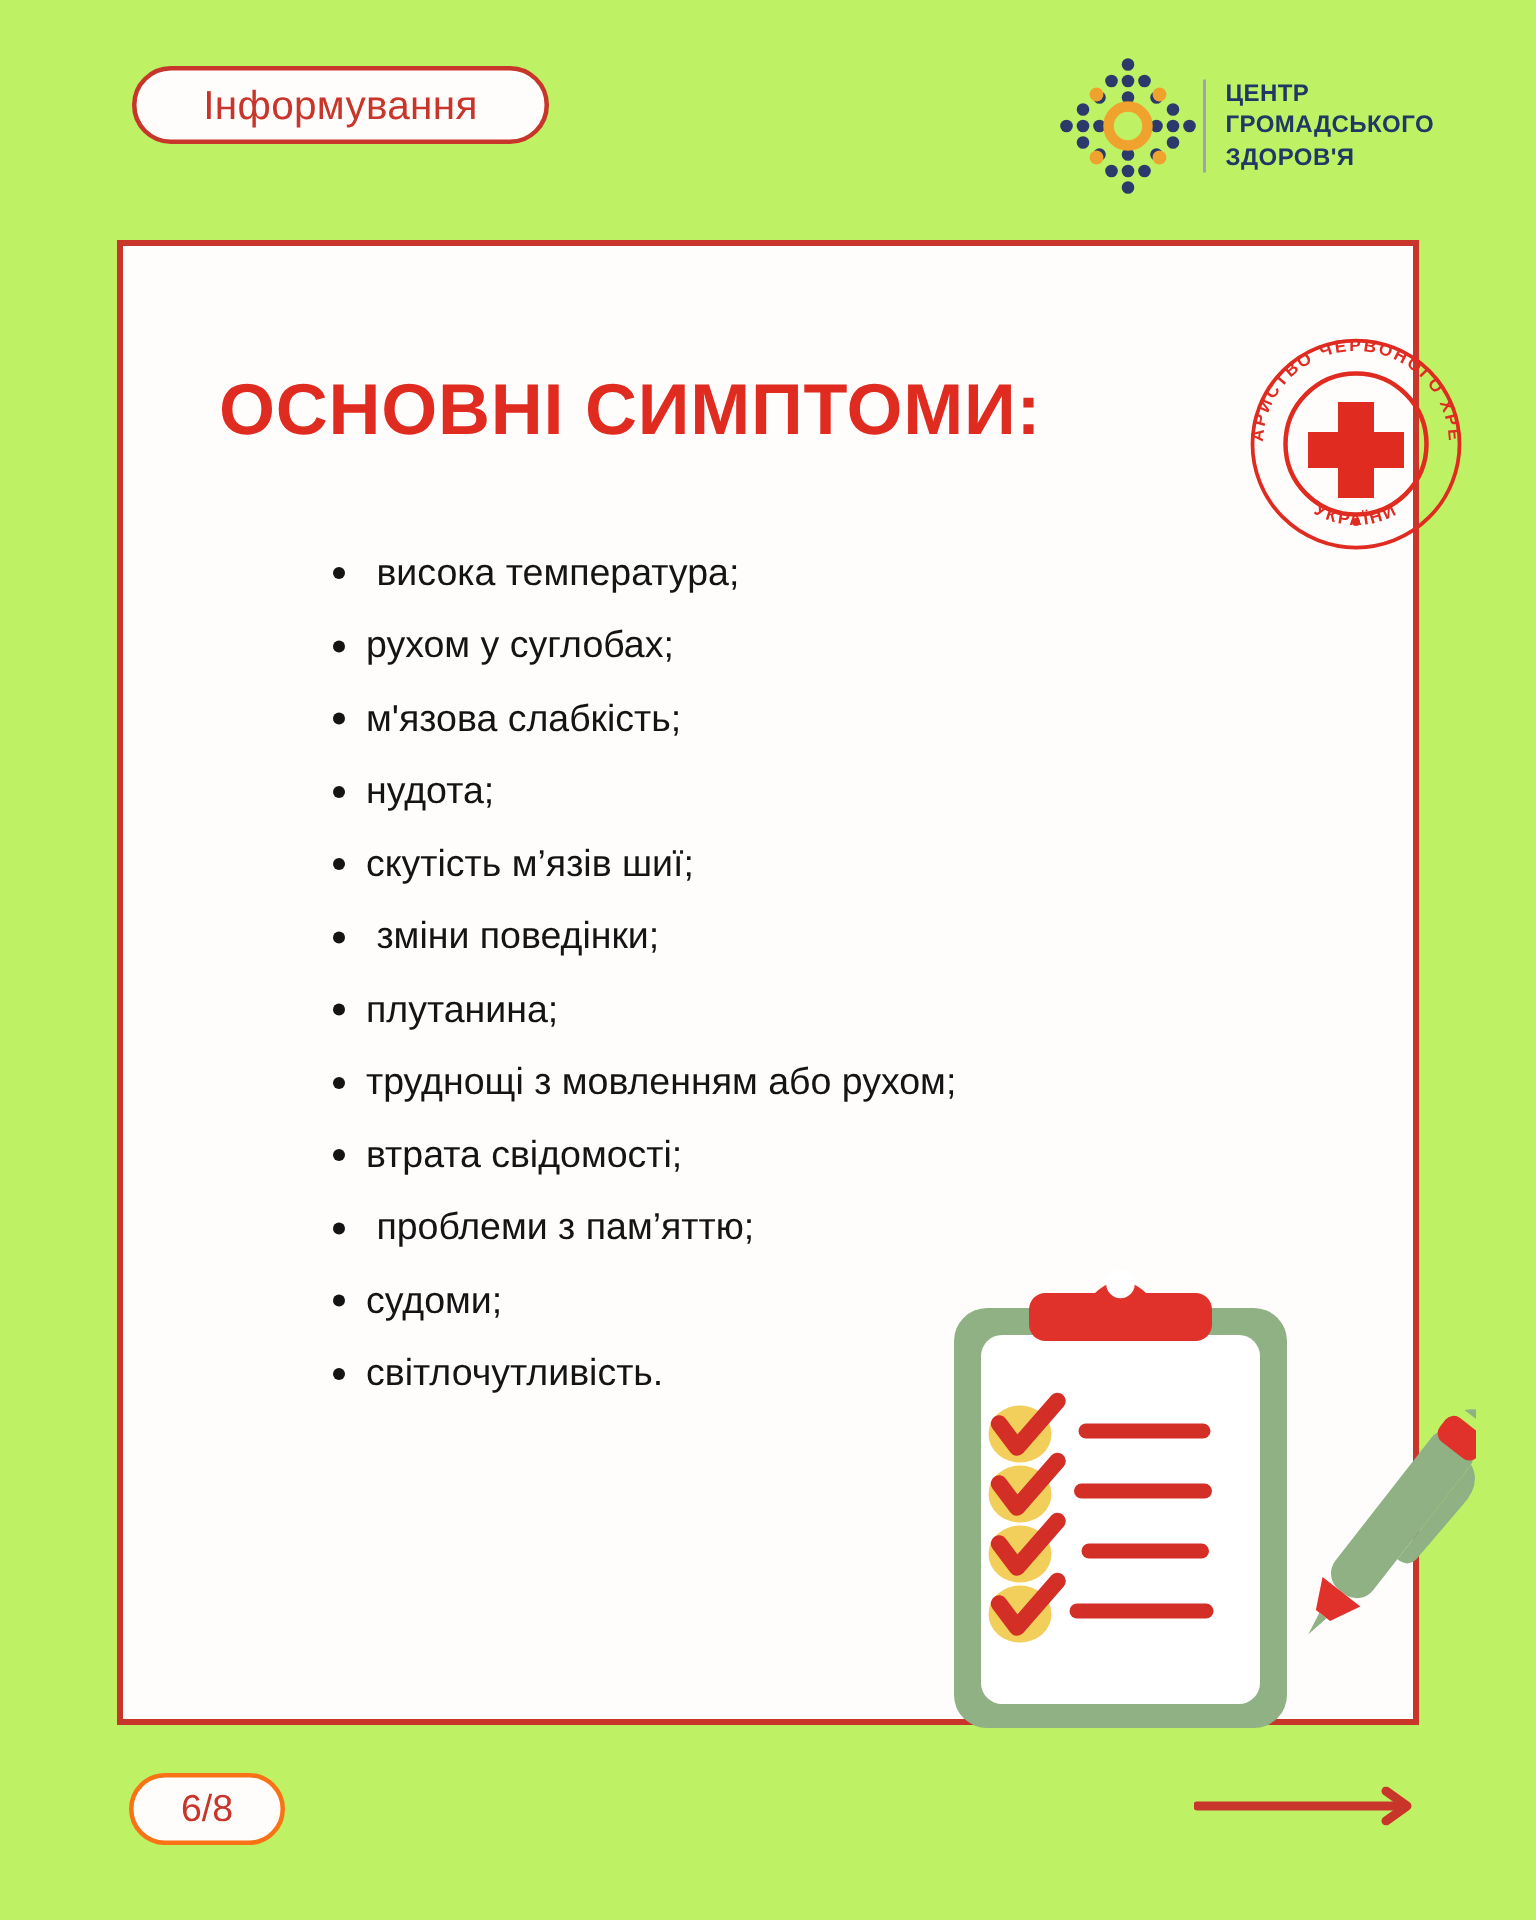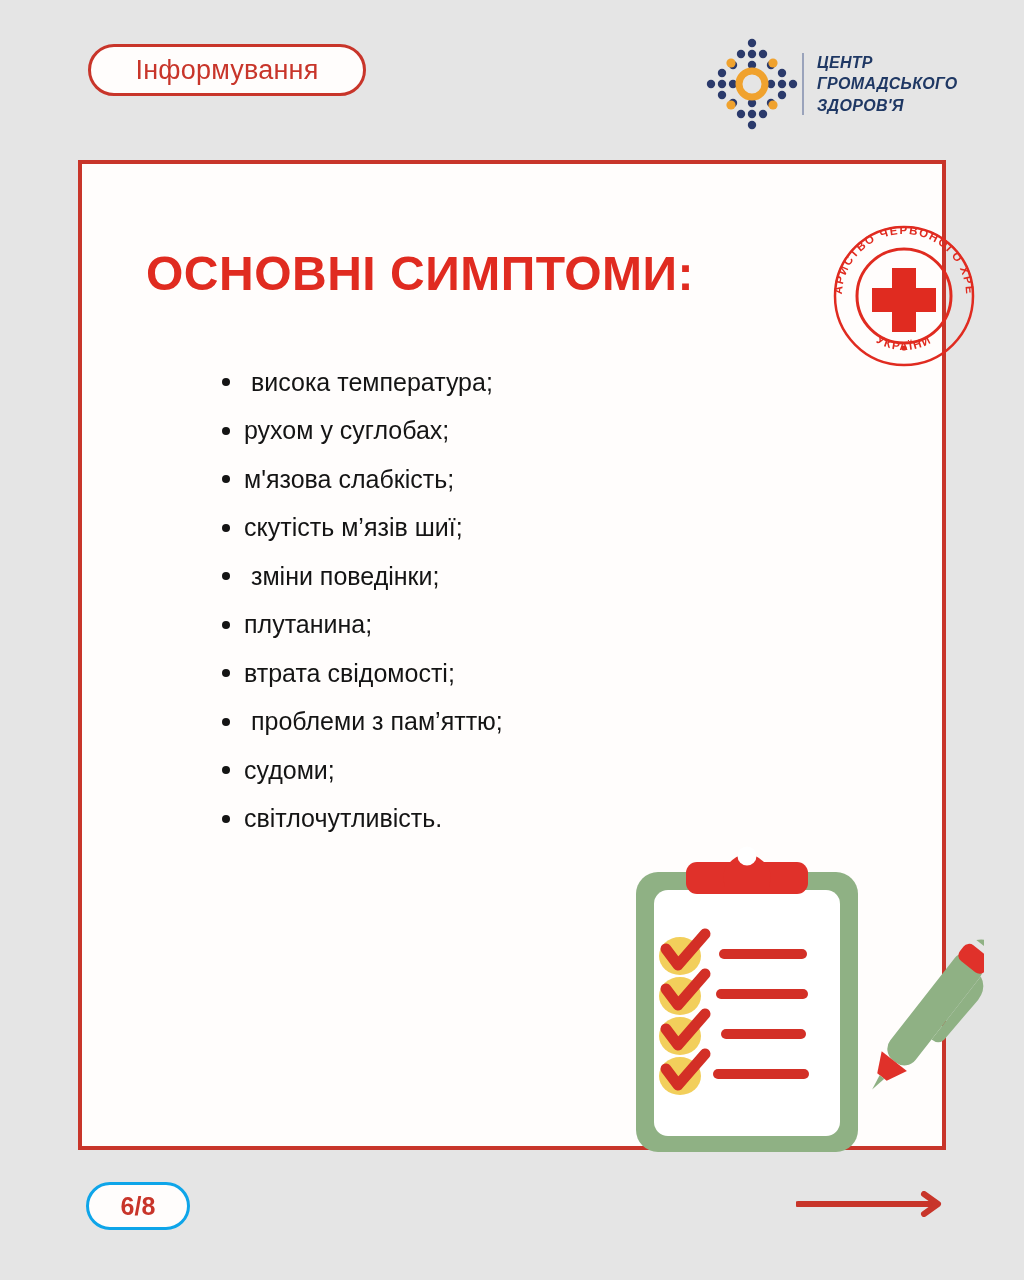--- a/index.html
+++ b/index.html
@@ -9,21 +9,21 @@
     height:1280px;
     background:#fffdfc;
     font-family:"Liberation Sans", sans-serif;
     overflow:hidden;
   }
 
   #page {
     position:relative;
     width:1024px;
     height:1280px;
-    background:#e5e5e5;
+    background:#bef264;
   }
 
   
   .pill-tag {
     position:absolute;
     left:88px; top:44px;
     width:278px; height:52px;
     border:3px solid #c8352a;
     border-radius:28px;
     display:flex; align-items:center; justify-content:center;
@@ -35,21 +35,20 @@
     letter-spacing:.2px;
     line-height:1;
   }
 
   .logo-block {
     position:absolute;
     left:706px; top:38px;
     display:flex;
     align-items:center;
     gap:0;
-    font-style:italic;
   }
   .logo-mark {
     width:92px; height:92px;
     position:relative;
     flex:0 0 auto;
   }
   .logo-mark svg { display:block; }
   .logo-divider {
     width:2px;
     height:62px;
@@ -134,25 +133,24 @@
     left:614px; top:836px;
     width:370px; height:334px;
   }
   .clipboard-art svg { display:block; }
 
   
   .page-pill {
     position:absolute;
     left:86px; top:1182px;
     width:104px; height:48px;
-    border:3px solid #0ea5e9;
+    border:3px solid #f97316;
     border-radius:26px;
     display:flex; align-items:center; justify-content:center;
     background:#fffdfc;
-    font-weight:bold;
   }
   .page-pill span {
     font-size:25px;
     color:#c8352a;
     line-height:1;
   }
 
   .next-arrow {
     position:absolute;
     left:796px; top:1191px;
@@ -219,23 +217,25 @@
   </div>
 
   <div class="card-frame"></div>
 
   <div class="headline">ОСНОВНІ СИМПТОМИ:</div>
 
   <ul class="symptom-list">
     <li> висока температура;</li>
     <li>рухом у суглобах;</li>
     <li>м'язова слабкість;</li>
+    <li>нудота;</li>
     <li>скутість м’язів шиї;</li>
     <li> зміни поведінки;</li>
     <li>плутанина;</li>
+    <li>труднощі з мовленням або рухом;</li>
     <li>втрата свідомості;</li>
     <li> проблеми з пам’яттю;</li>
     <li>судоми;</li>
     <li>світлочутливість.</li>
   </ul>
 
   <div class="seal">
     <svg width="160" height="147" viewBox="0 0 160 147" aria-hidden="true">
       <defs>
         <path id="sealTop" d="M 18,74 A 62,62 0 0 1 142,74"></path>

